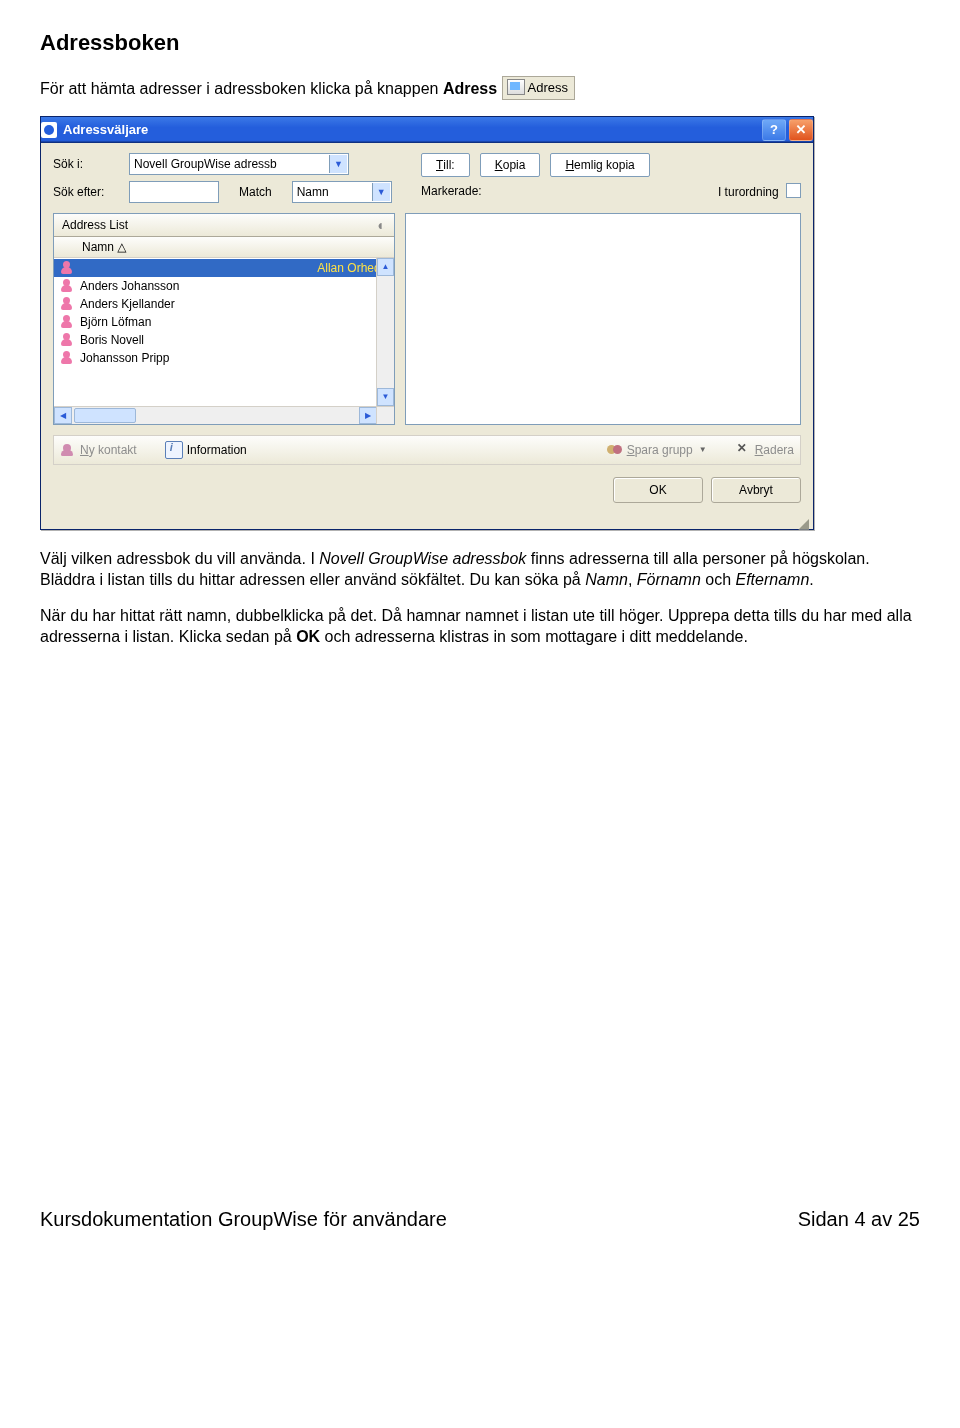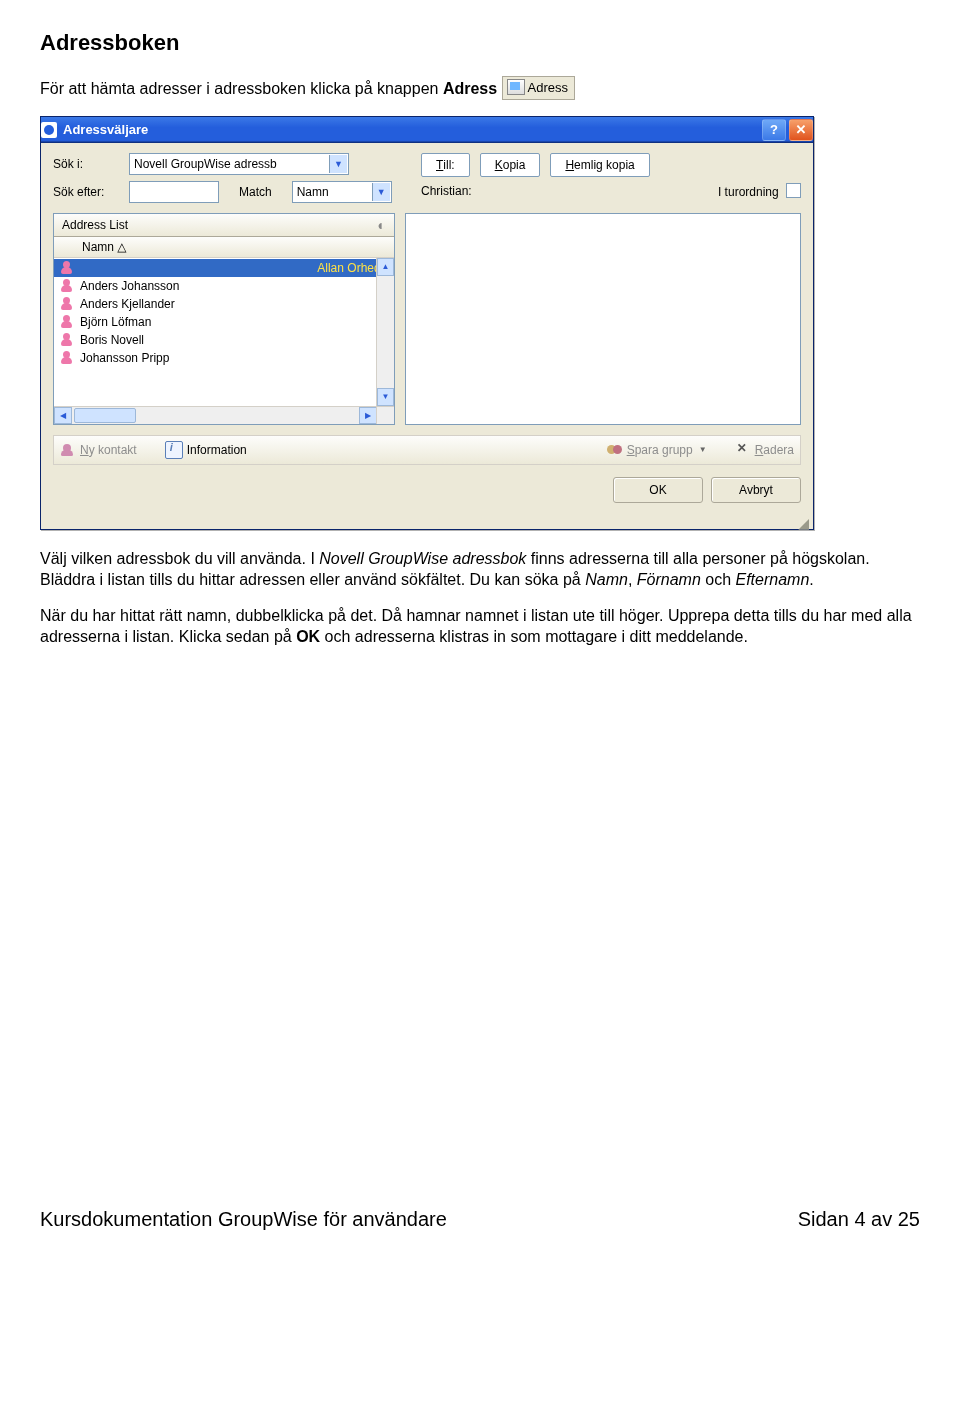--- a/index.html
+++ b/index.html
@@ -211,21 +211,21 @@
       <div class="rightcol">
         <div class="pillrow">
           <span class="pillbtn">
               <span class="u">T</span>
               <span>ill:</span>
             </span>
           <span class="pillbtn"><span class="u">K</span>opia</span>
           <span class="pillbtn"><span class="u">H</span>emlig kopia</span>
         </div>
         <div class="labelline">
-          <span>Christian:</span>
+          <span>Markerade:</span>
           <span>
             <span>I turordning</span>
             <span class="checkbox"></span>
           </span>
         </div>
       </div>
     </div>
 
     <div class="panel-split">
 

